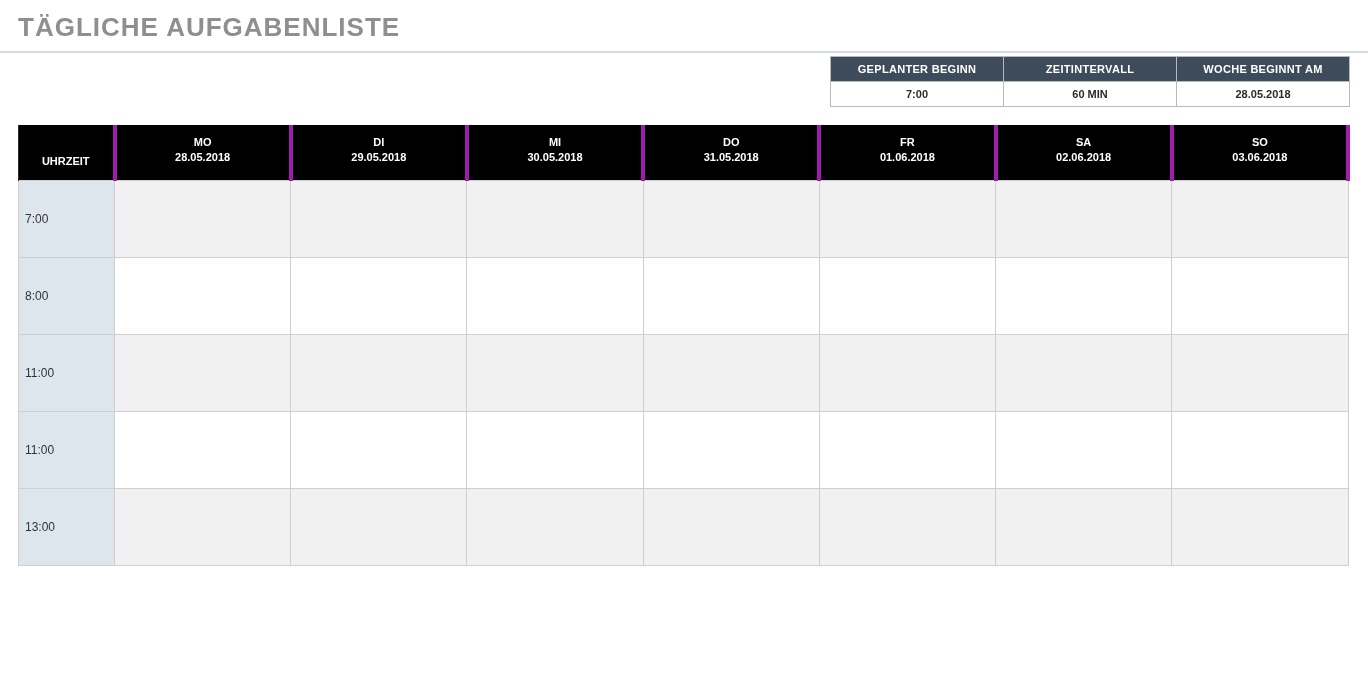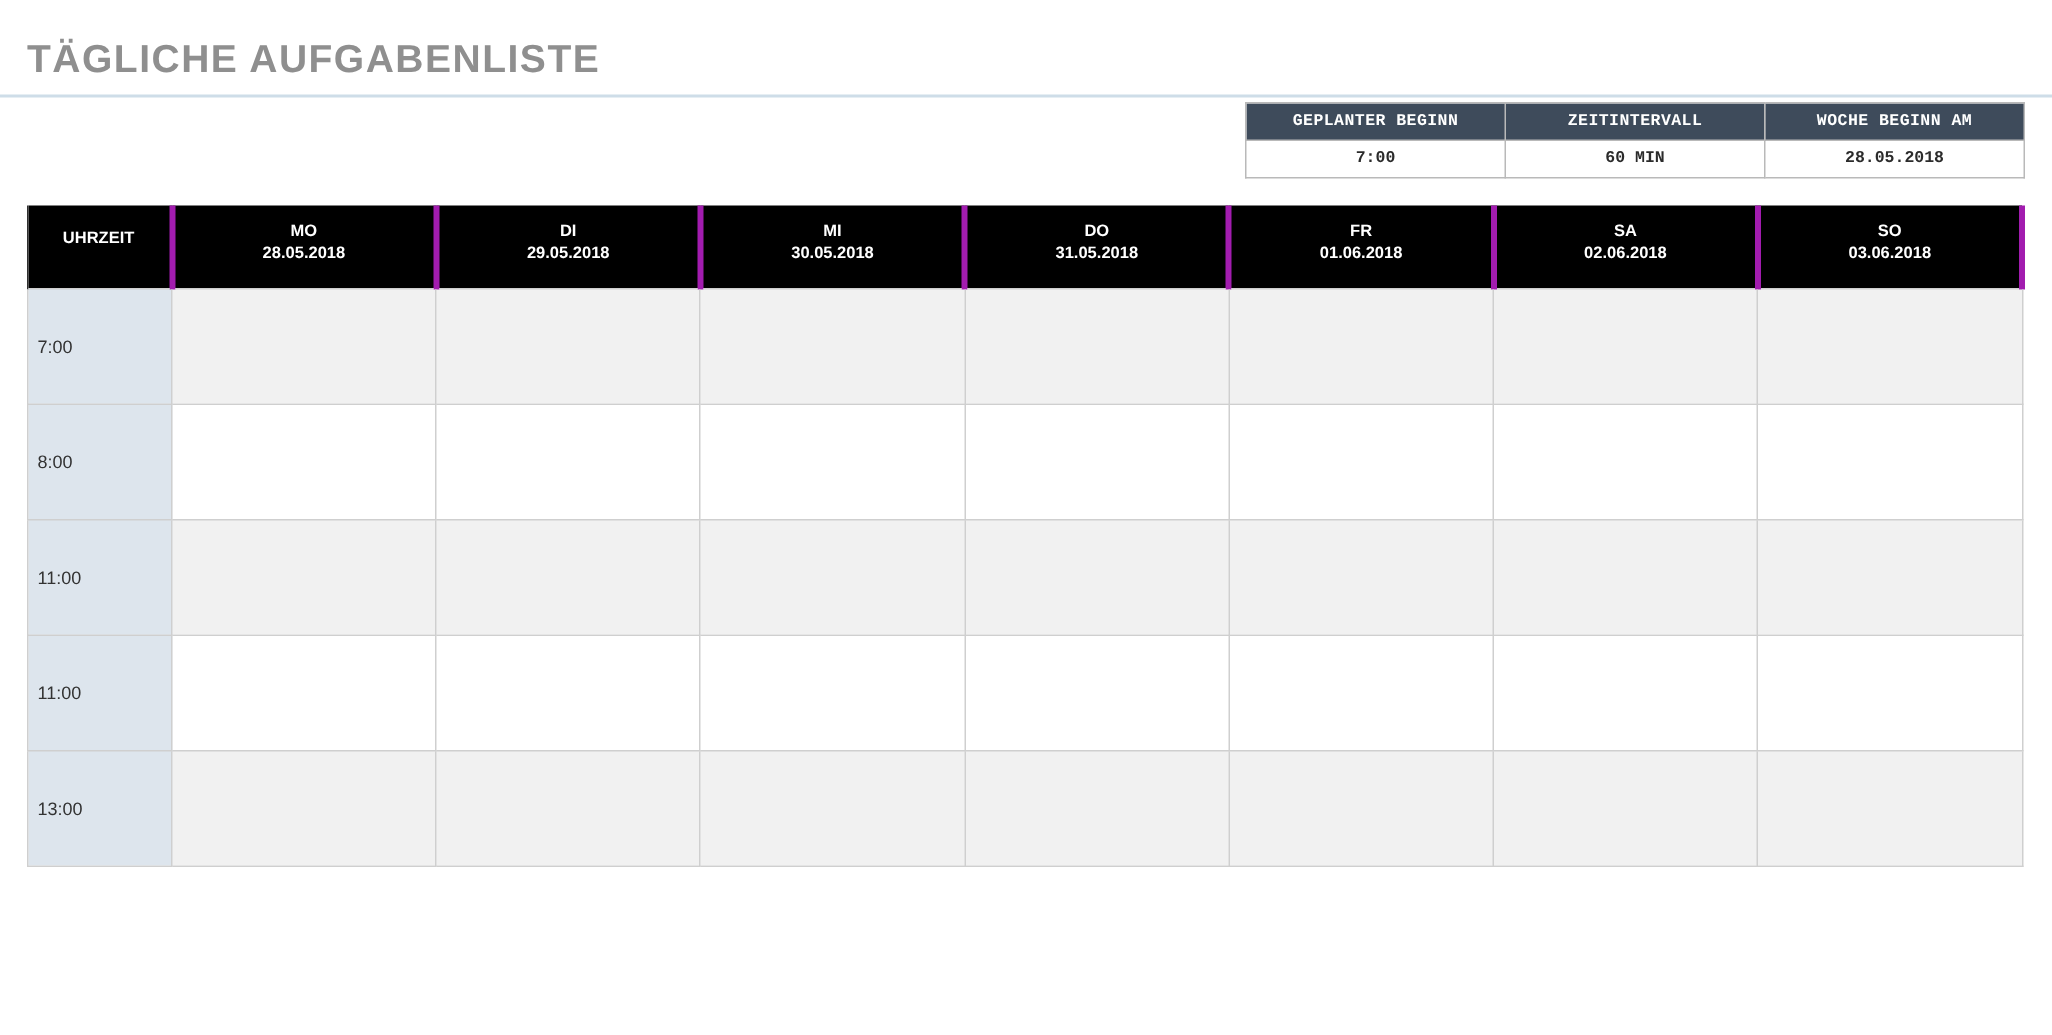--- a/index.html
+++ b/index.html
@@ -11,33 +11,32 @@
     width: 1368px;
   }
   .page {
     width: 1368px;
   }
   .title {
     font-size: 26px;
     font-weight: 700;
     letter-spacing: 1px;
     color: #8f8f8f;
-    padding: 24px 0 8px 18px;
+    padding: 12px 0 8px 18px;
     font-family: Arial, Helvetica, sans-serif;
   }
   .title-underline {
     height: 2px;
     background: #cedde8;
     margin-bottom: 3px;
   }
 
   
   .settings-wrap {
     margin: 0 18px 0 18px;
-    font-family: Liberation Mono, monospace;
   }
   .settings {
     width: 520px;
     margin-left: auto;
     border-collapse: collapse;
     table-layout: fixed;
   }
   .settings th, .settings td {
     border: 1px solid #b9b9b9;
     font-size: 11px;
@@ -74,21 +73,21 @@
     font-size: 11px;
     font-weight: 700;
     text-align: center;
     padding: 10px 4px 14px 4px;
     border-right: 4px solid #a21caf;
     border-left: 1px solid #2f2f2f;
     line-height: 1.4;
   }
   .cal thead th.time-head {
     vertical-align: bottom;
-    padding-bottom: 24px;
+    padding-bottom: 10px;
   }
   .cal tbody td {
     border: 1px solid #cfcfcf;
     height: 76px;
     padding: 0 6px;
     font-size: 12px;
     vertical-align: middle;
   }
   .cal tbody td.time-cell {
     background: #dde5ed;
@@ -107,21 +106,21 @@
 
   <div class="title">TÄGLICHE AUFGABENLISTE</div>
   <div class="title-underline"></div>
 
   <div class="settings-wrap">
     <table class="settings">
       <thead>
         <tr>
           <th>GEPLANTER BEGINN</th>
           <th>ZEITINTERVALL</th>
-          <th>WOCHE BEGINN AM</th>
+          <th>WOCHE BEGINNT AM</th>
         </tr>
       </thead>
       <tbody>
         <tr>
           <td>7:00</td>
           <td>60 MIN</td>
           <td>28.05.2018</td>
         </tr>
       </tbody>
     </table>

